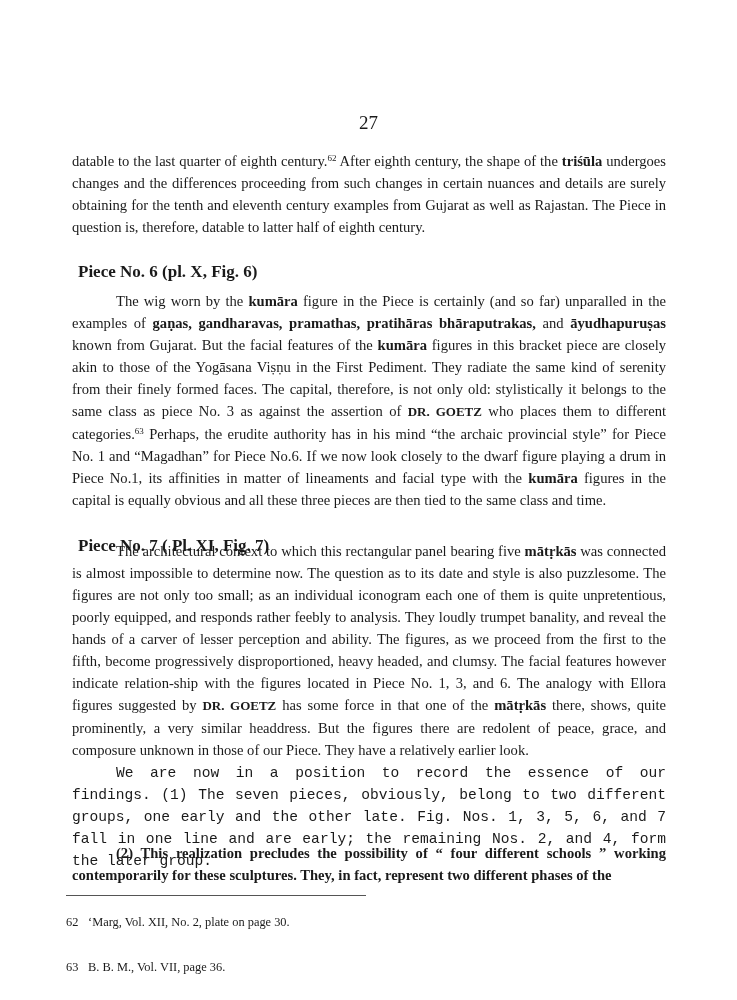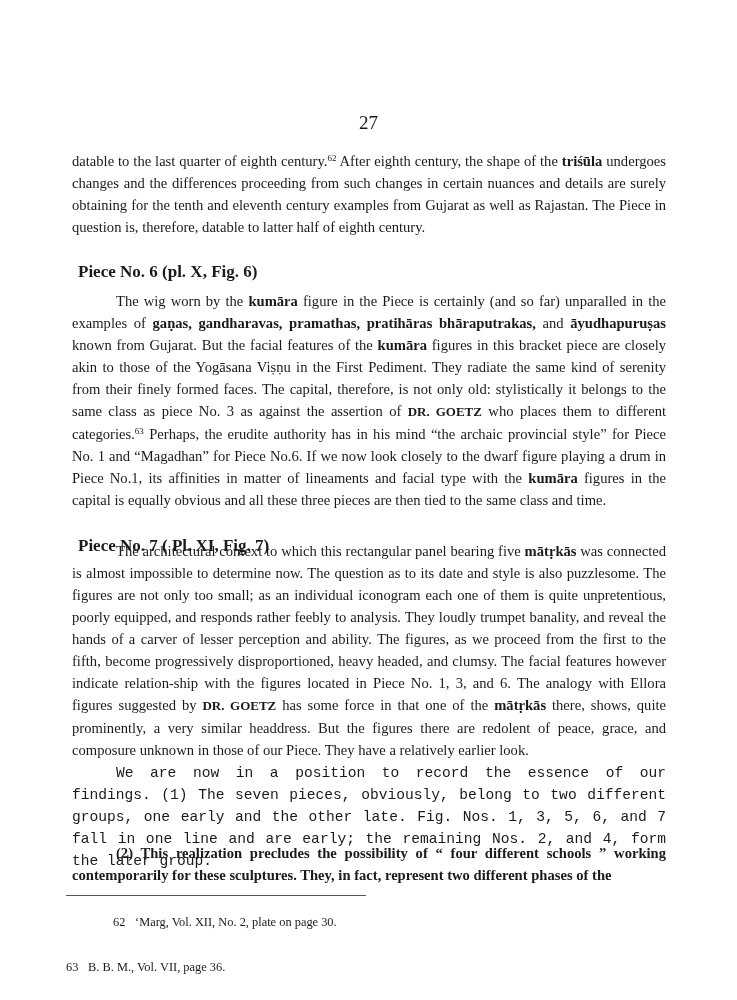--- a/index.html
+++ b/index.html
@@ -32,14 +32,14 @@
 <div class="heading" style="top:512px;margin-top:24px;">Piece No. 7 ( Pl. XI, Fig. 7)</div>
 
 <div class="block indent" style="top:540px;"><span>The architectural context to which this rectangular panel bearing five </span><b class="term">mātṛkās</b><span> was connected is almost impossible to determine now. The question as to its date and style is also puzzlesome. The figures are not only too small; as an individual iconogram each one of them is quite unpretentious, poorly equipped, and responds rather feebly to analysis. They loudly trumpet banality, and reveal the hands of a carver of lesser perception and ability. The figures, as we proceed from the first to the fifth, become progressively disproportioned, heavy headed, and clumsy. The facial features however indicate relation-ship with the figures located in Piece No. 1, 3, and 6. The analogy with Ellora figures suggested by </span><span class="sc">DR. GOETZ</span><span> has some force in that one of the </span><b class="term">mātṛkās</b><span> there, shows, quite prominently, a very similar headdress. But the figures there are redolent of peace, grace, and composure unknown in those of our Piece. They have a relatively earlier look.</span></div>
 
 <div class="block indent" style="top:762px;font-family:Liberation Mono, monospace;">We are now in a position to record the essence of our findings. (1) The seven pieces, obviously, belong to two different groups, one early and the other late. Fig. Nos. 1, 3, 5, 6, and 7 fall in one line and are early; the remaining Nos. 2, and 4, form the later group.</div>
 
 <div class="block indent" style="top:842px;font-weight:bold;">(2) This realization precludes the possibility of “ four different schools ” working contemporarily for these sculptures. They, in fact, represent two different phases of the</div>
 
 <div class="rule"></div>
 
-<div class="fn" style="top:914px;margin-left:47px;"><span class="num">62</span><span>‘Marg, Vol. XII, No. 2, plate on page 30.</span></div>
+<div class="fn" style="top:914px;"><span class="num">62</span><span>‘Marg, Vol. XII, No. 2, plate on page 30.</span></div>
 <div class="fn" style="top:930px;margin-top:29px;"><span class="num">63</span><span>B. B. M., Vol. VII, page 36.</span></div>
 
 </body></html>

